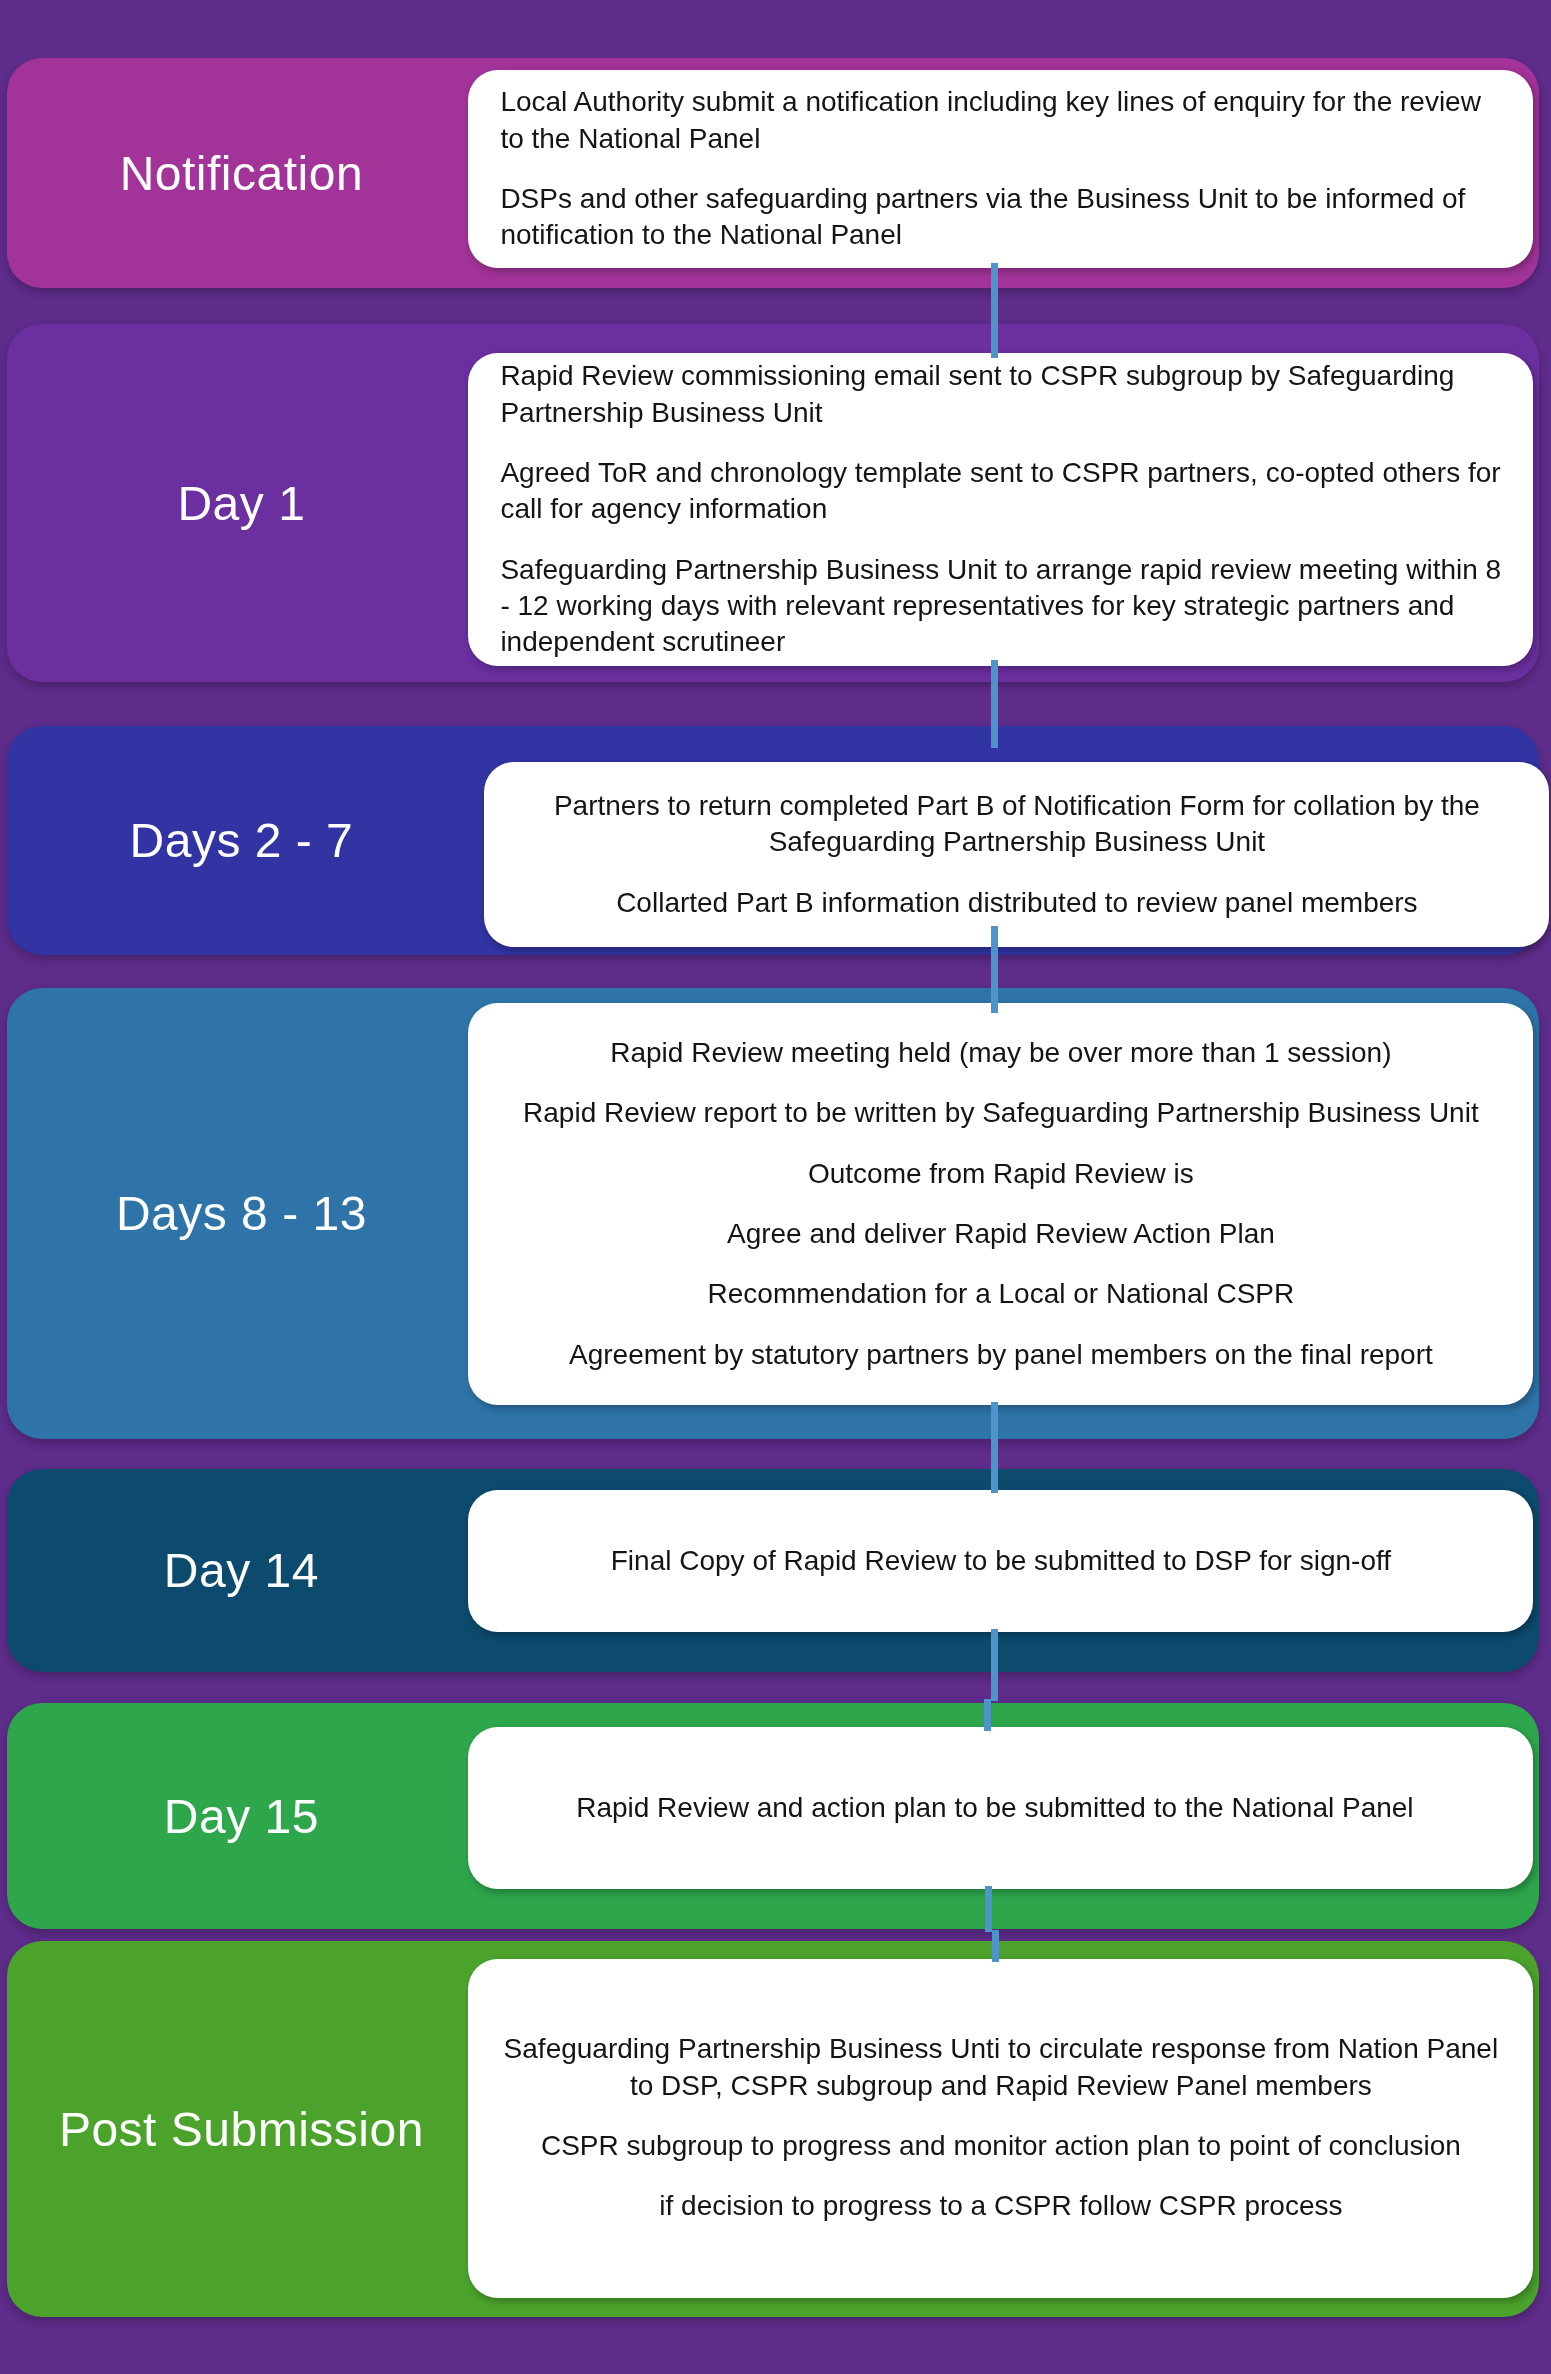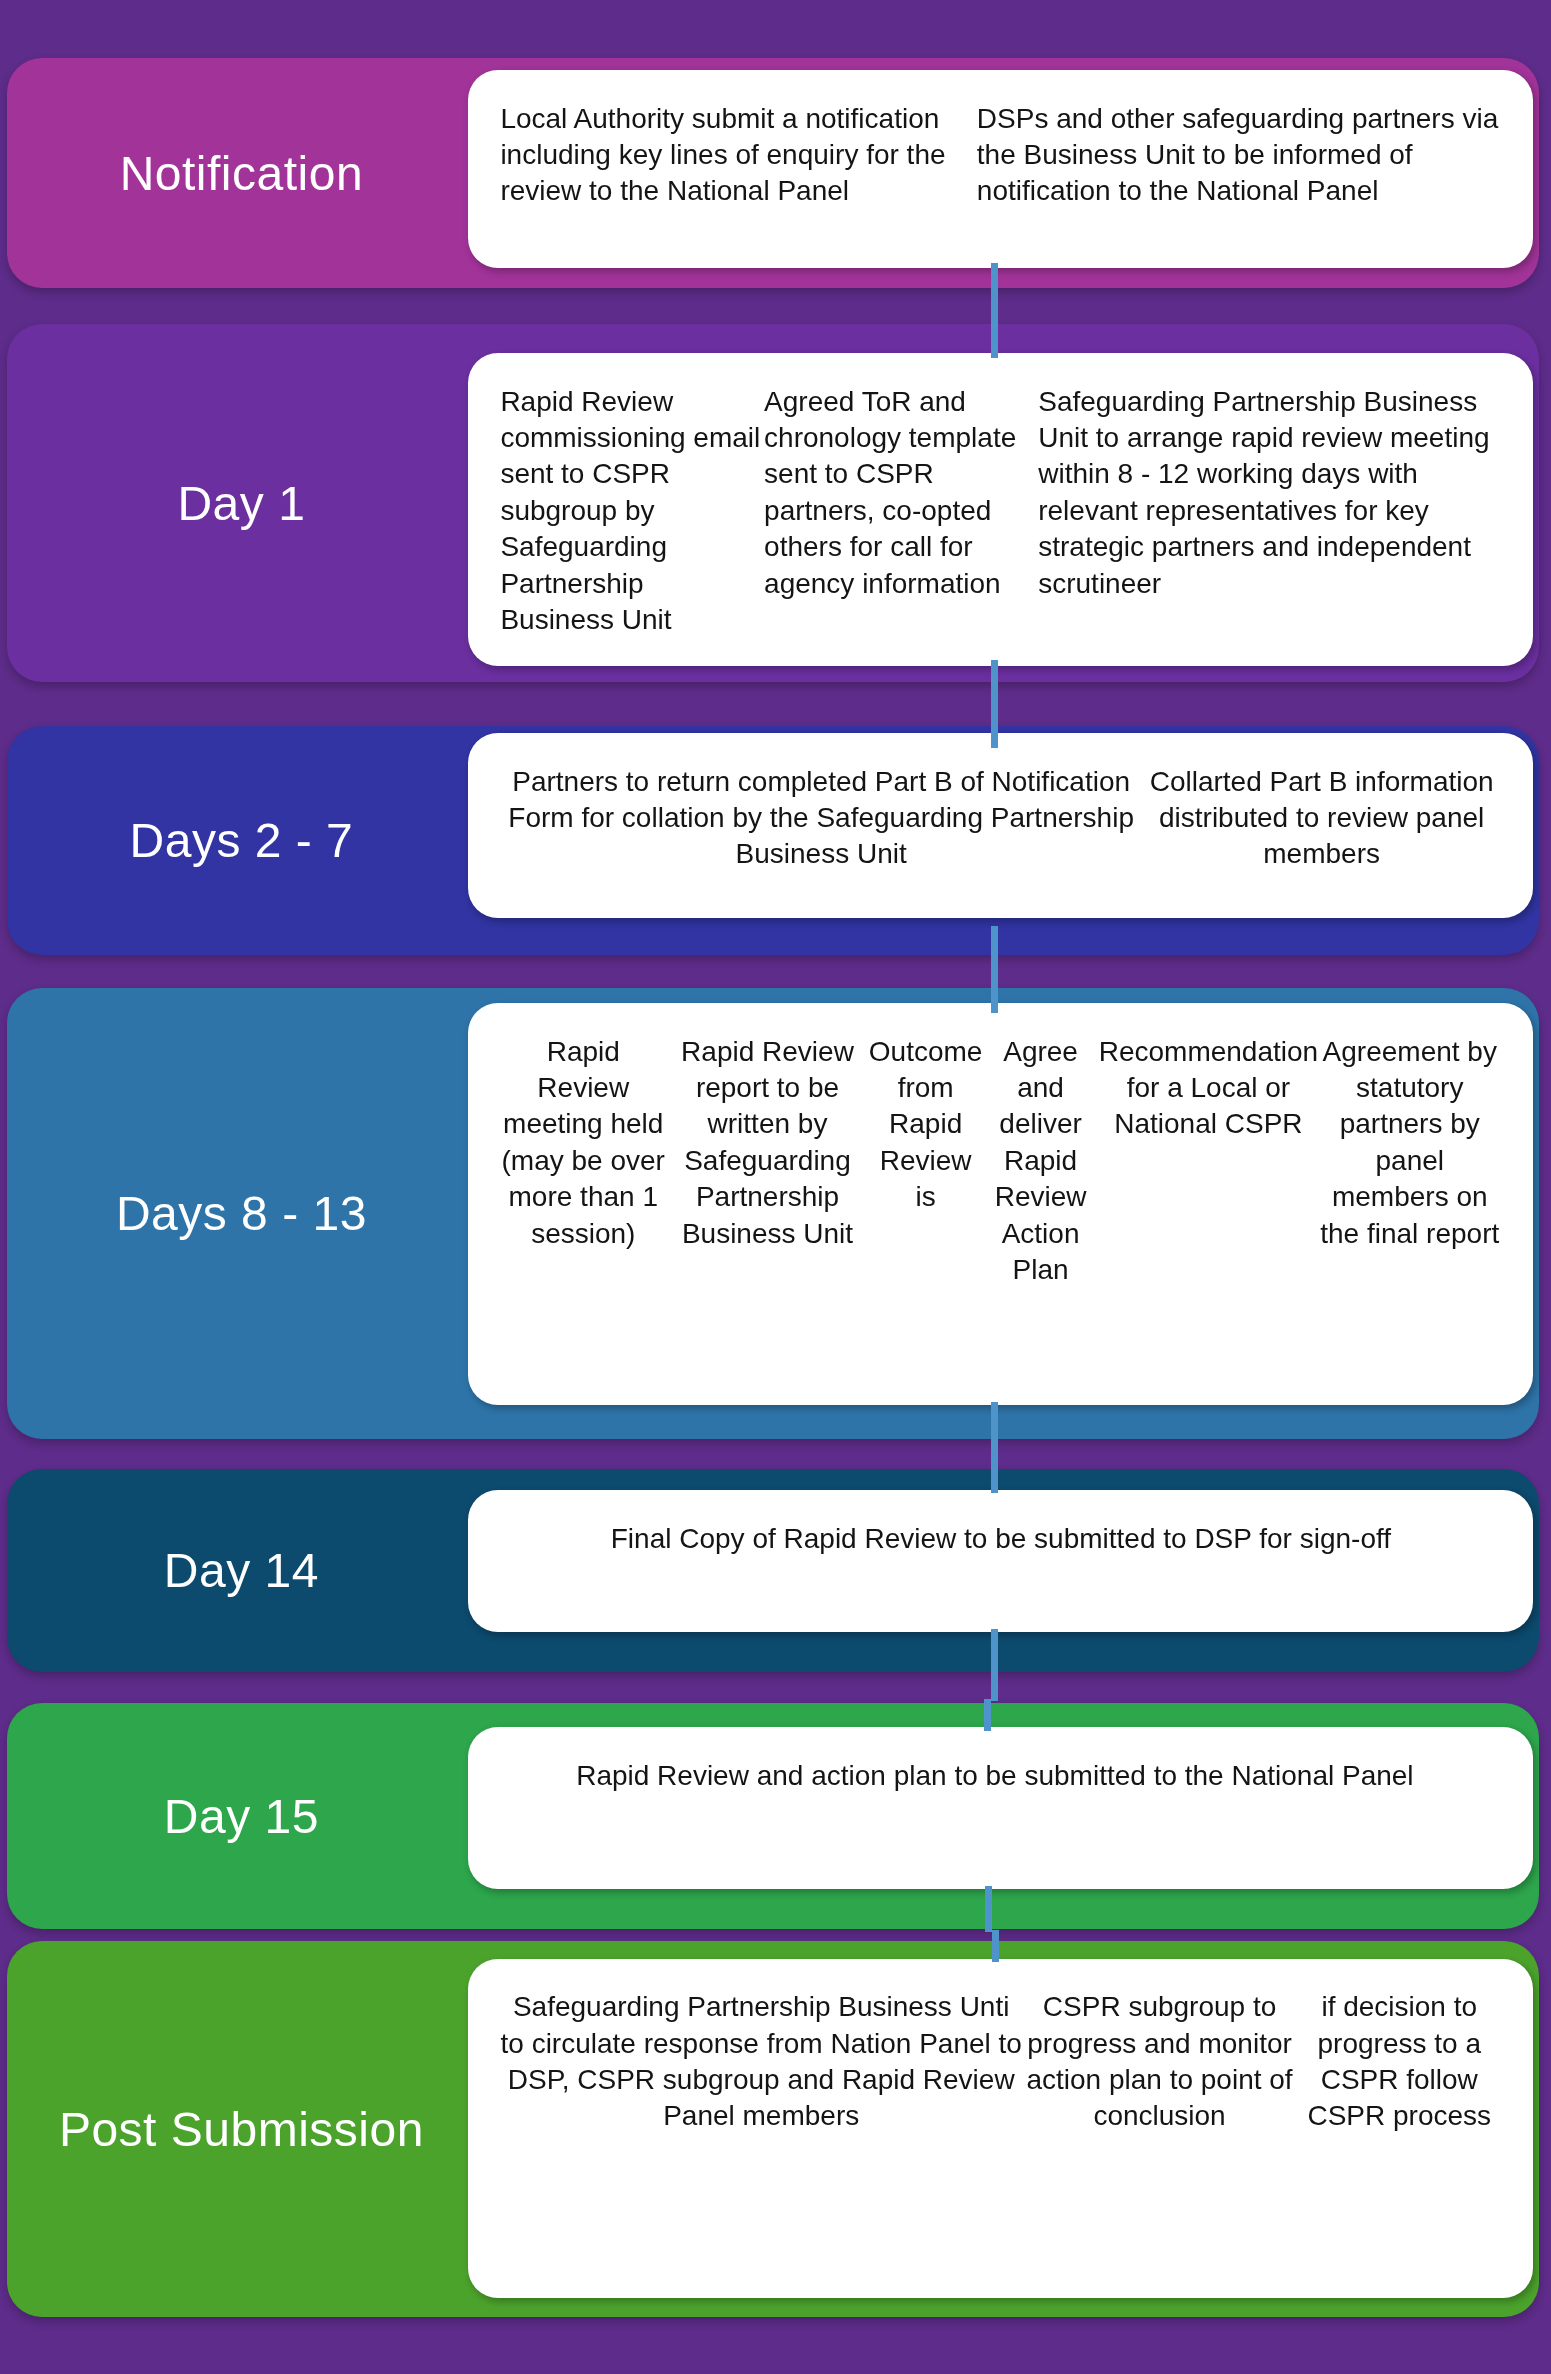--- a/index.html
+++ b/index.html
@@ -49,31 +49,31 @@
   
   .card {
     position: absolute;
     left: 461px;
     width: 1065px;
     background: #ffffff;
     border-radius: 30px;
     z-index: 3;
     box-shadow: 2.8px 3.7px 7.4px rgba(0,0,0,0.25);
     display: flex;
-    flex-direction: row;
+    flex-direction: column;
     justify-content: center;
     box-sizing: border-box;
     padding: 18.6px 32px;
     color: #141414;
     font-size: 28px;
     line-height: 1.3;
   }
   .c0 { top:   12px; height: 198px; }
   .c1 { top:   29px; height: 313px; }
-  .c2 { top:   7px; height: 185px; }
+  .c2 { top:   36px; height: 185px; margin-left: 16px; }
   .c3 { top:   15px; height: 402px; }
   .c4 { top:   21.3px; height: 142px; }
   .c5 { top:   24px; height: 162px; padding-left: 20px; }
   .c6 { top:   17.6px; height: 339px; }
 
   .card p { margin: 12px 0; }
   .align-left  .card p { text-align: left; }
   .align-center .card p { text-align: center; }
 
   

